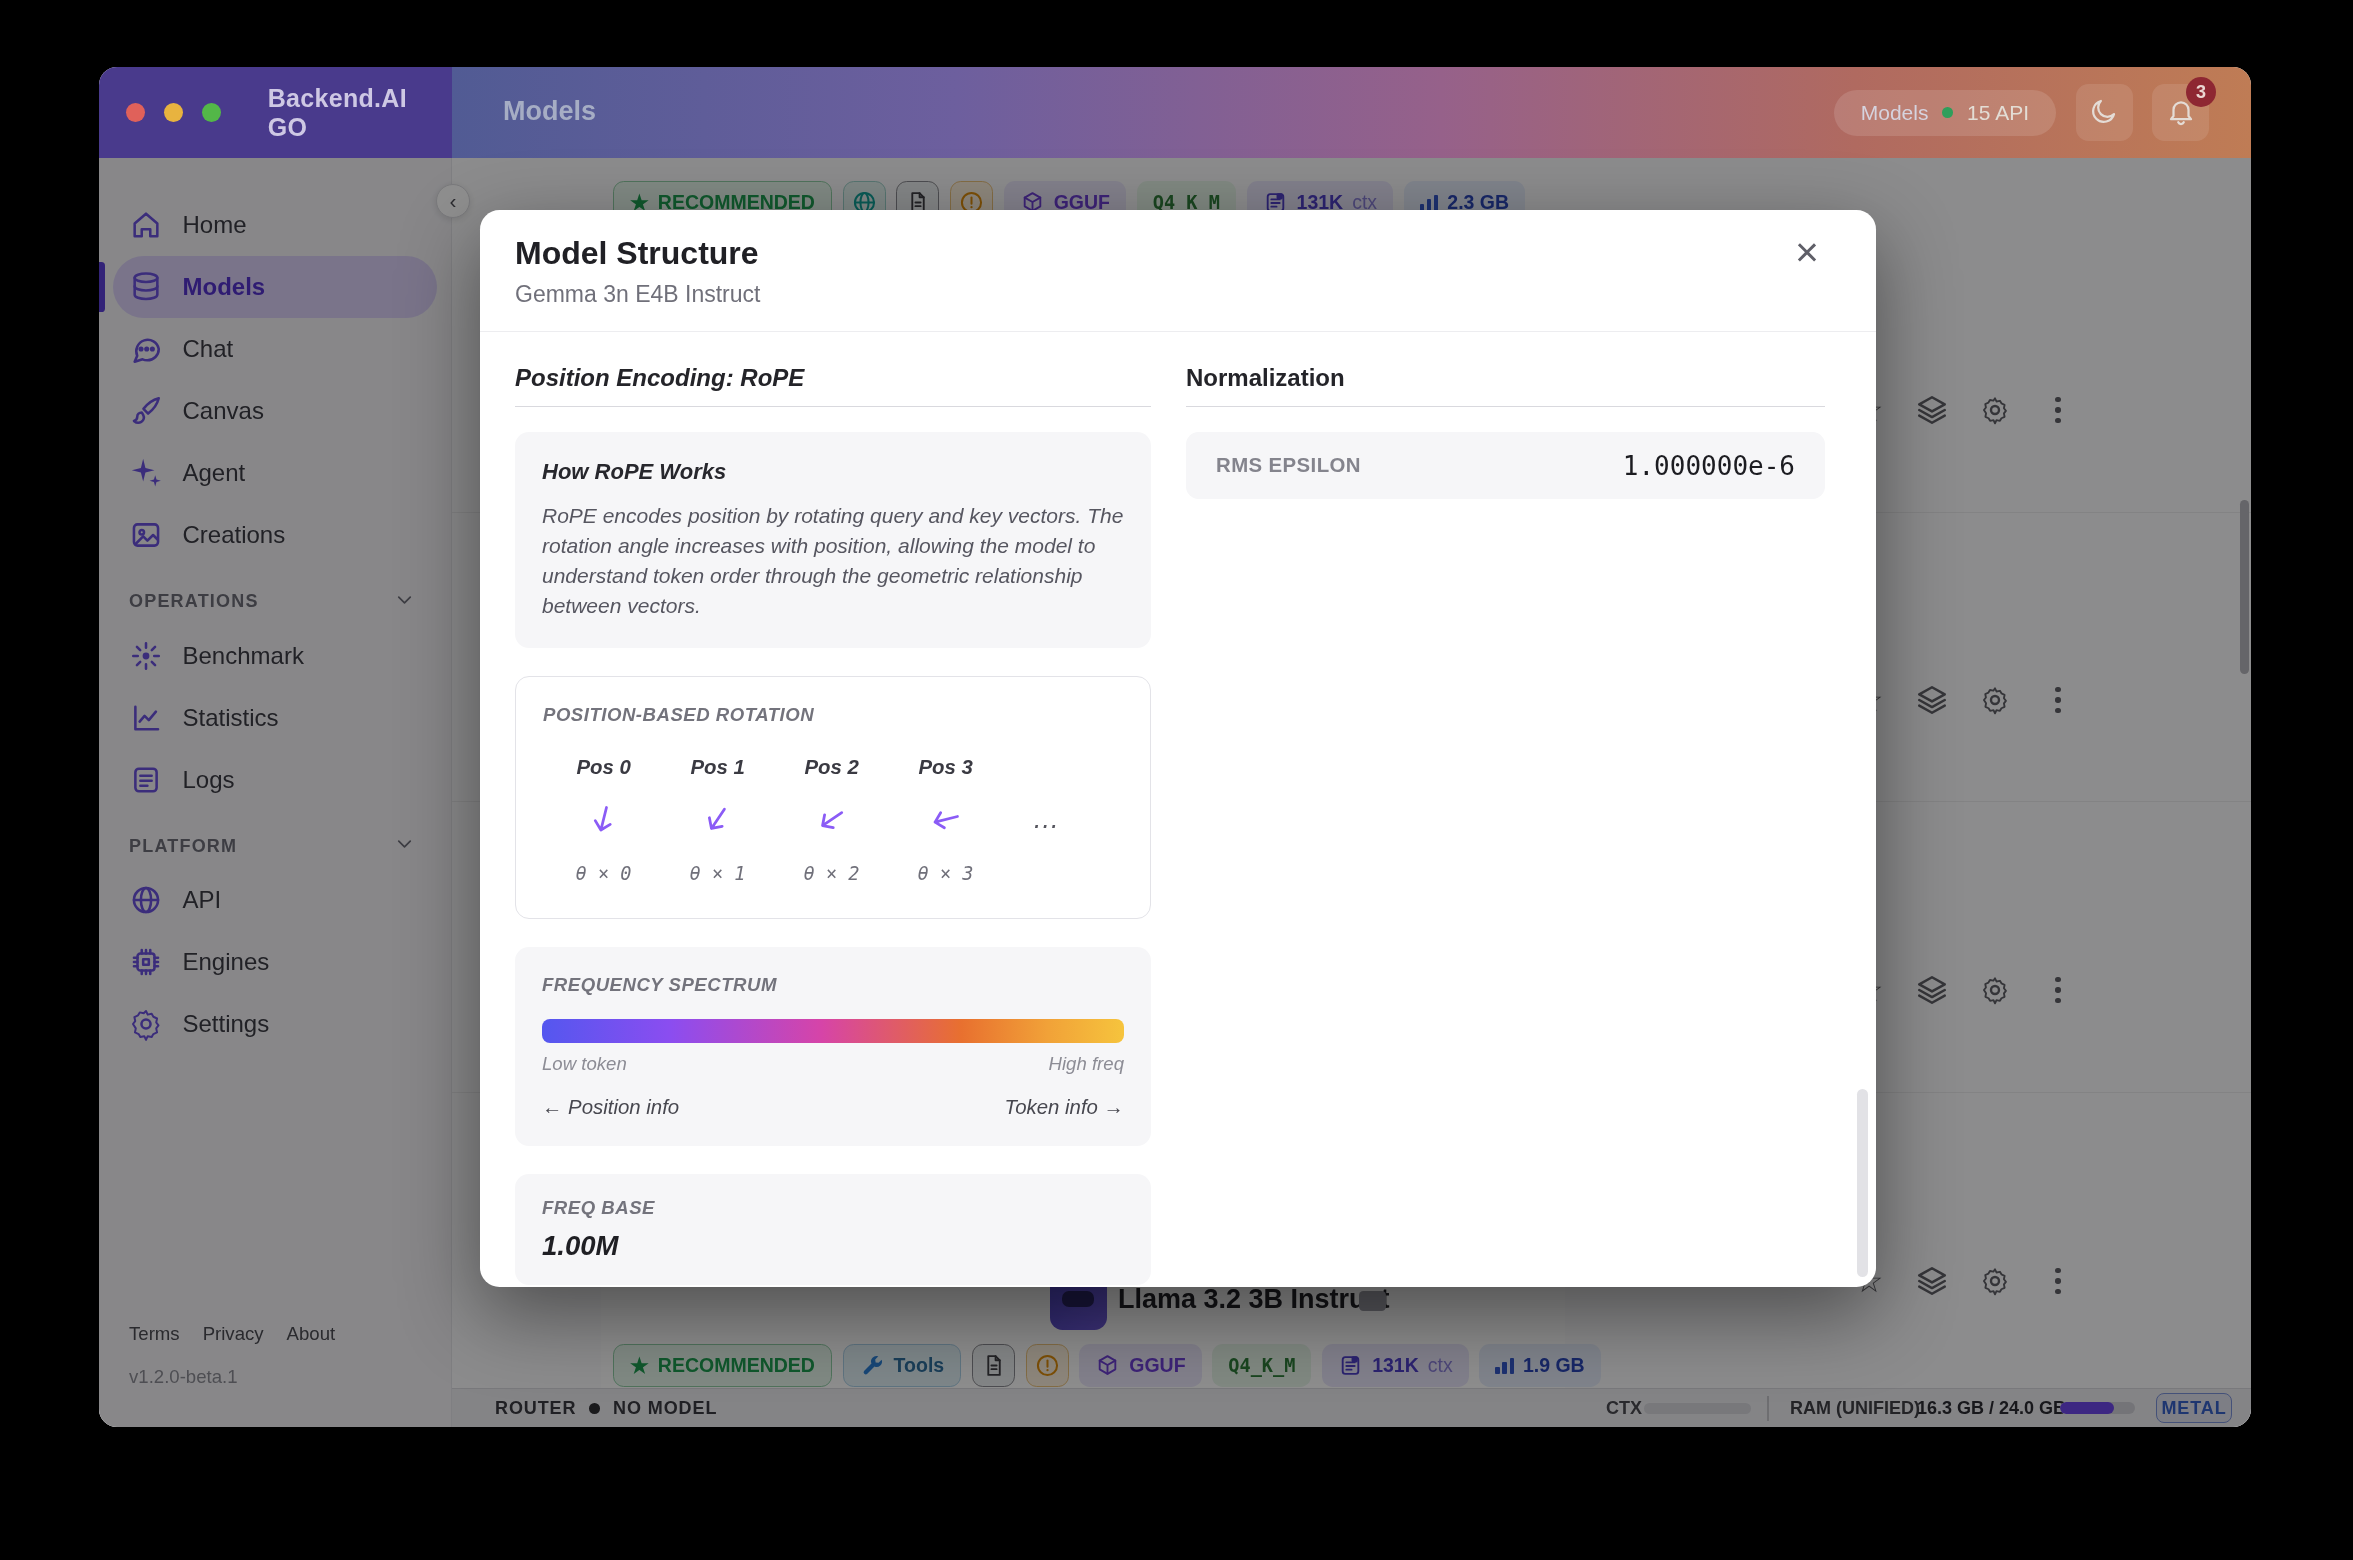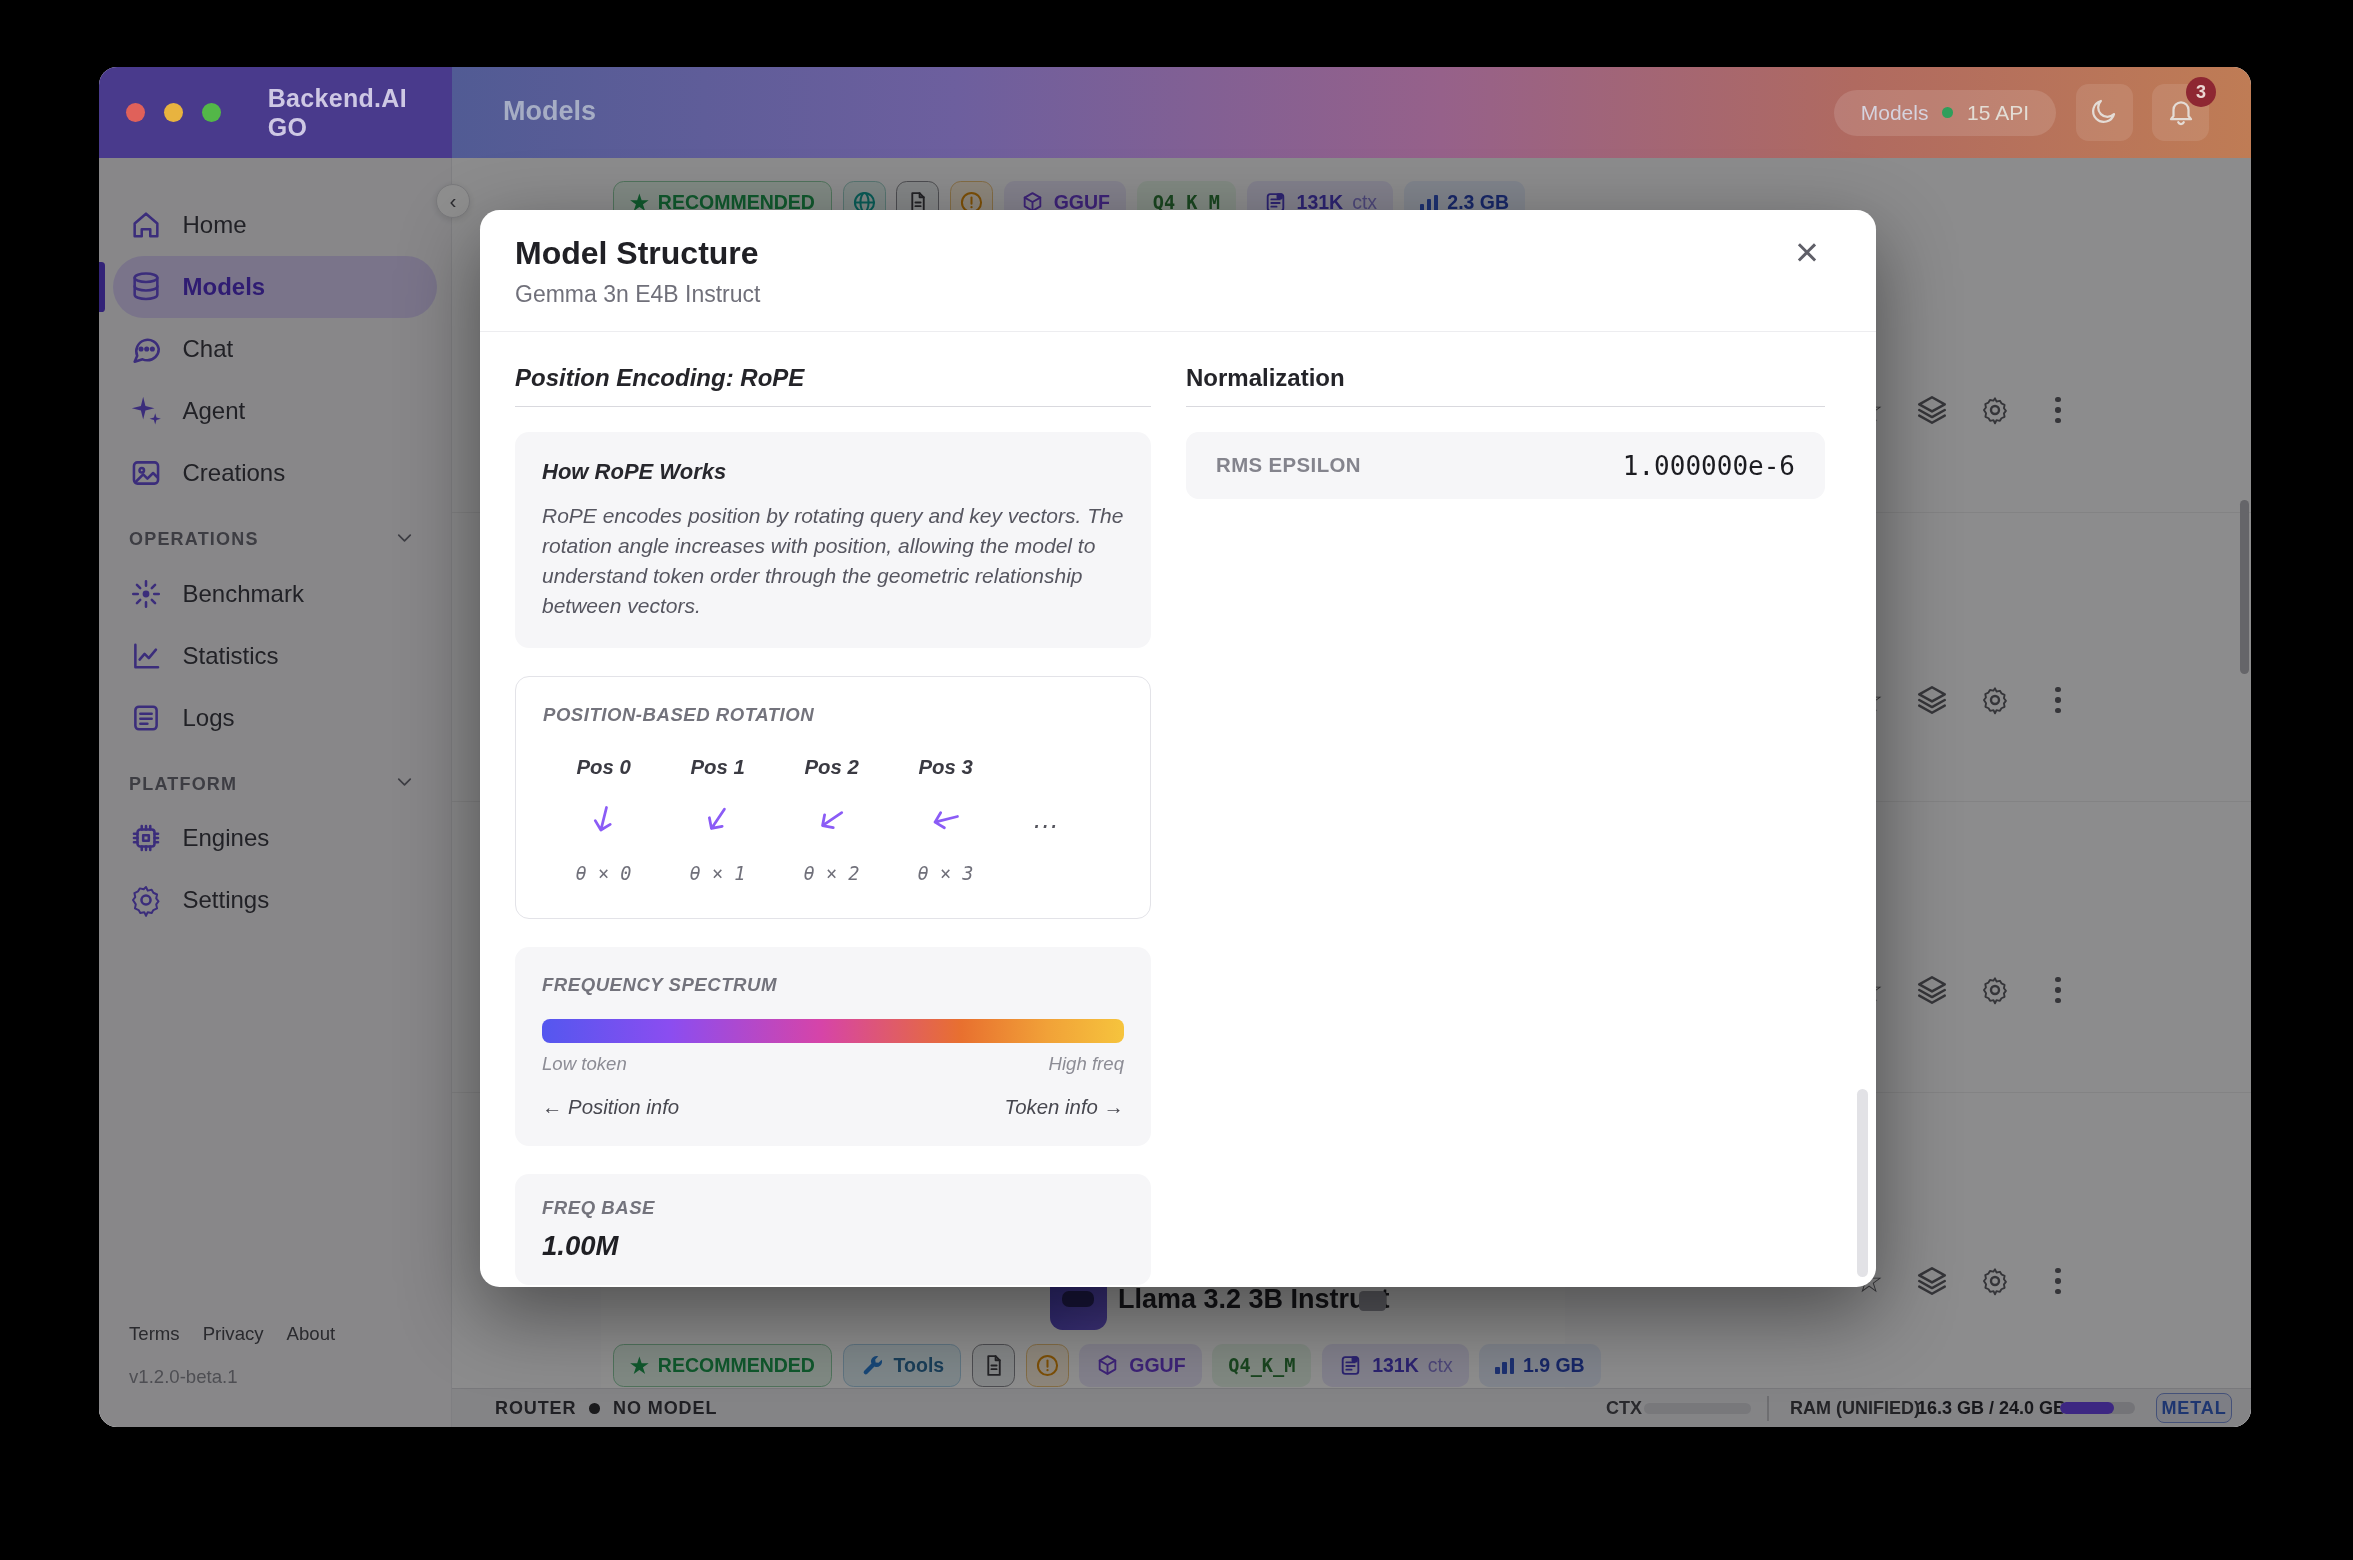--- a/index.html
+++ b/index.html
@@ -207,20 +207,29 @@
             <path d="M21 12a8 8 0 0 1-8 8c-1.2 0-2.4-.2-3.4-.7L4 21l1.8-4.3A8 8 0 1 1 21 12z"></path>
             <circle cx="8.5" cy="12" r=".9" fill="currentColor"></circle>
               <circle cx="12.5" cy="12" r=".9" fill="currentColor"></circle>
               <circle cx="16.5" cy="12" r=".9" fill="currentColor"></circle>
           </svg>
         </span>
           <span class="slabel">Chat</span>
       </div>
       <div class="side-item">
         <span class="sicon">
+          <svg class="stroke" width="34" height="34" viewBox="0 0 24 24">
+            <path d="M21 3c-4 1-8.5 4.5-10.8 7.5l3.3 3.3C16.5 11.5 20 7 21 3z"></path>
+            <path d="M9 13c-1.8 0-3.2 1.4-3.2 3.2 0 1.4-.9 2.3-2.3 2.8 1.5 1.3 3.6 1.6 5.2.7 1.8-1 2.3-3.2 1.3-5z"></path>
+          </svg>
+        </span>
+          <span class="slabel">Canvas</span>
+      </div>
+      <div class="side-item">
+        <span class="sicon">
           <svg width="34" height="34" viewBox="0 0 24 24" fill="currentColor">
             <path d="M10 2l1.6 6.4L18 10l-6.4 1.6L10 18l-1.6-6.4L2 10l6.4-1.6z"></path>
             <path d="M18.5 13.5l.9 3.1 3.1.9-3.1.9-.9 3.1-.9-3.1-3.1-.9 3.1-.9z"></path>
           </svg>
         </span>
           <span class="slabel">Agent</span>
       </div>
       <div class="side-item">
         <span class="sicon">
           <svg class="stroke" width="34" height="34" viewBox="0 0 24 24">
@@ -271,20 +280,30 @@
 
       <div class="side-section">
         <span>PLATFORM</span>
         <span class="chev">
           <svg class="stroke" width="23" height="23" viewBox="0 0 24 24">
               <path d="M6 9.5l6 6 6-6"></path>
             </svg>
         </span>
       </div>
       <div class="side-gap"></div>
+      <div class="side-item">
+        <span class="sicon">
+          <svg class="stroke" width="34" height="34" viewBox="0 0 24 24">
+            <circle cx="12" cy="12" r="8.5"></circle>
+              <ellipse cx="12" cy="12" rx="3.6" ry="8.5"></ellipse>
+              <path d="M3.5 12h17"></path>
+          </svg>
+        </span>
+          <span class="slabel">API</span>
+      </div>
       <div class="side-item">
         <span class="sicon">
           <svg class="stroke" width="34" height="34" viewBox="0 0 24 24">
             <rect x="6" y="6" width="12" height="12" rx="2"></rect>
               <rect x="10" y="10" width="4" height="4"></rect>
             <path d="M9 6V3.5M12 6V3.5M15 6V3.5M9 20.5V18M12 20.5V18M15 20.5V18M6 9H3.5M6 12H3.5M6 15H3.5M20.5 9H18M20.5 12H18M20.5 15H18"></path>
           </svg>
         </span>
           <span class="slabel">Engines</span>
       </div>

